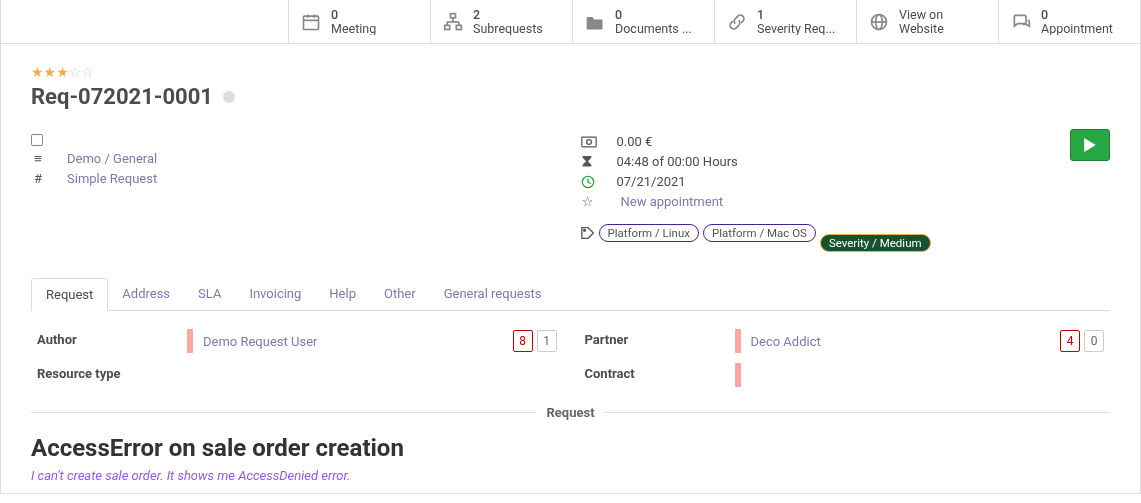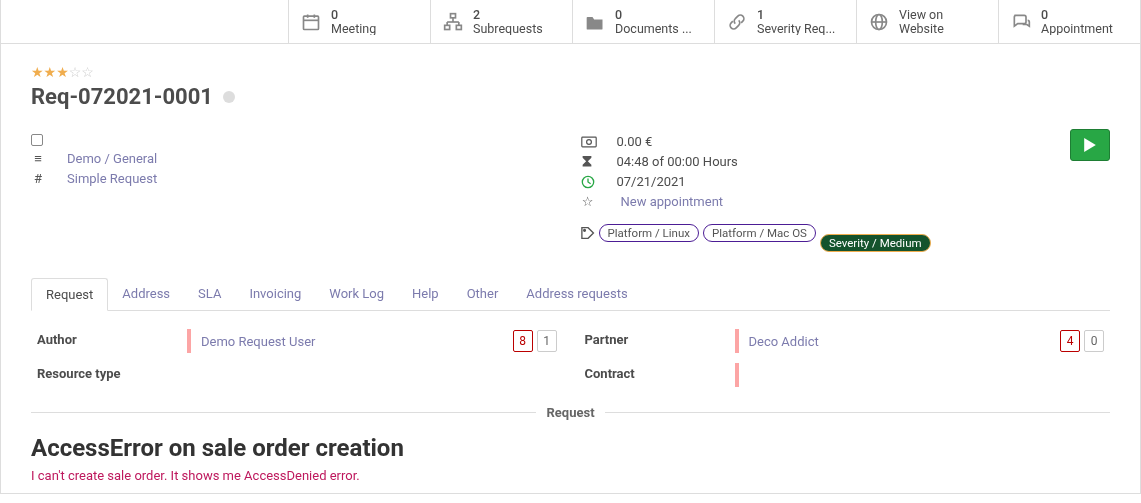--- a/index.html
+++ b/index.html
@@ -136,21 +136,21 @@
     width: 150px;
     font-weight: 700;
     color: #4c4c4c;
     font-size: 13px;
     padding-top: 3px;
   }
   .fieldrow .fval {
     flex: 1;
     display: flex;
     align-items: center;
-    border-left: 4px solid #fca5a5;
+    border-left: 6px solid #fca5a5;
     padding-left: 10px;
     min-height: 24px;
   }
   .counts {
     margin-left: auto;
     display: flex;
     gap: 4px;
   }
   .countbox {
     border: 1px solid #b00;
@@ -170,21 +170,21 @@
     display:flex; align-items:center; gap:10px;
     margin-top: 8px;
     color: #666;
     font-weight: 700;
   }
   .section-sep::before, .section-sep::after {
     content:""; flex:1; height:1px; background:#ddd;
   }
 
   h2.req-title { font-size: 24px; font-weight:700; margin: 14px 0 6px; color:#333; }
-  .req-body { font-size: 13px; color:#be185d; }
+  .req-body { font-size: 13px; color:#8b5cf6;font-style:italic; }
 
   svg { display:block; }
 </style>
 </head>
 <body>
 
 <div class="wrap">
 
   <div class="statbar">
     <div class="spacer"></div>
@@ -356,24 +356,23 @@
           <span class="tag yellow">Severity / Medium</span>
         </div>
       </div>
     </div>
 
     <div class="tabs">
       <div class="tab active">Request</div>
       <div class="tab">Address</div>
       <div class="tab">SLA</div>
       <div class="tab">Invoicing</div>
-      <div class="tab">Work Log</div>
       <div class="tab">Help</div>
       <div class="tab">Other</div>
-      <div class="tab">Address requests</div>
+      <div class="tab">General requests</div>
     </div>
 
     <div class="fields">
       <div class="fieldcol">
         <div class="fieldrow">
           <div class="flabel">Author</div>
           <div class="fval">
             <span class="link">Demo Request User</span>
             <span class="counts">
               <span class="countbox">8</span>

